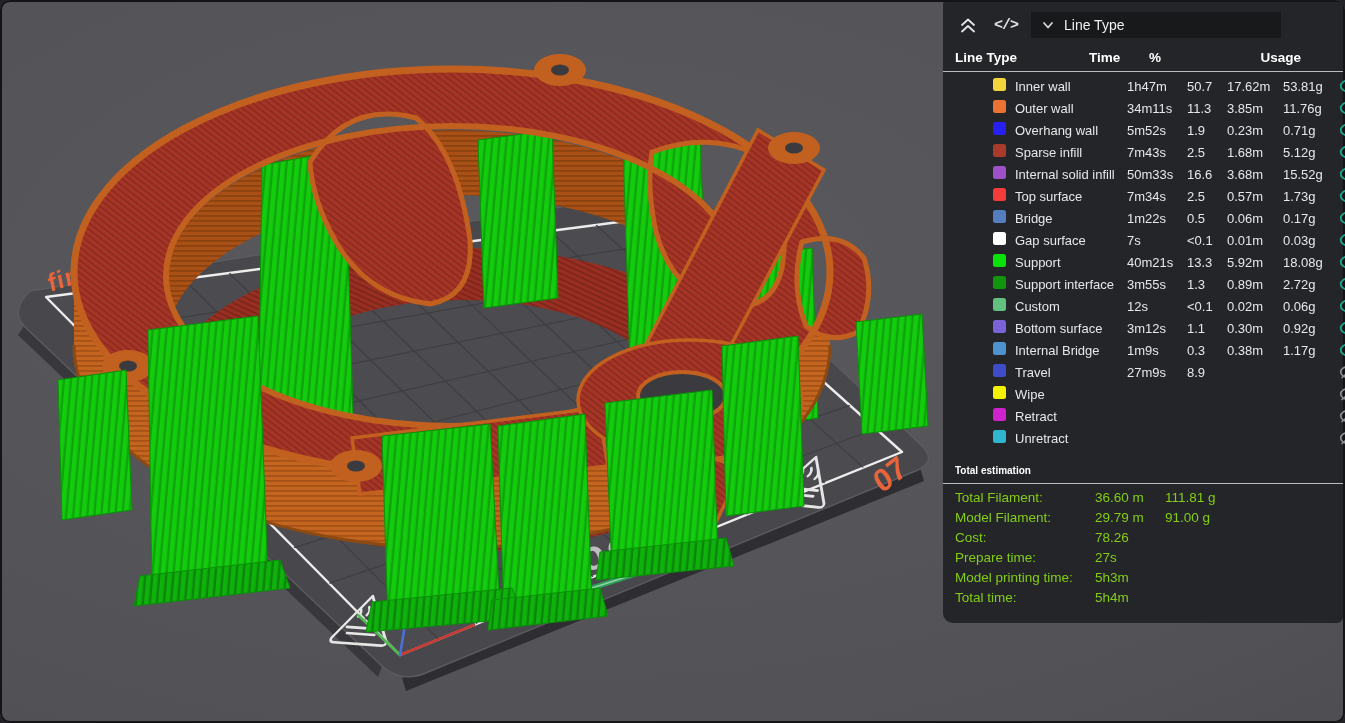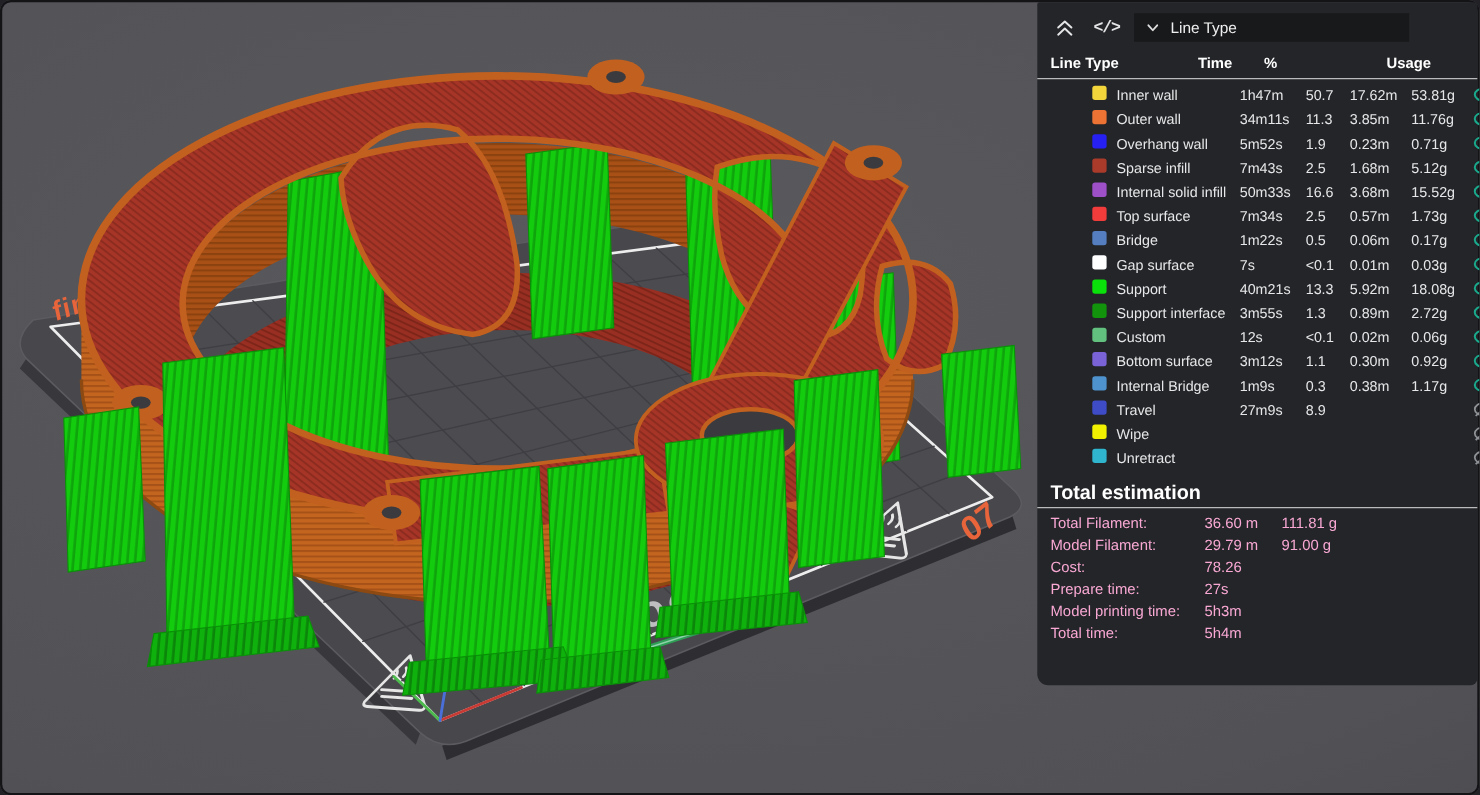--- a/index.html
+++ b/index.html
@@ -20,22 +20,22 @@
   .icon-btn{display:flex;align-items:center;justify-content:center;width:26px;height:24px;cursor:pointer;color:#E3E4E5;}
   .code-glyph{font-family:"Liberation Mono",monospace;font-size:15px;font-weight:bold;letter-spacing:-1px;}
   .view-select{display:flex;align-items:center;gap:9px;background:#18191B;height:26px;width:230px;padding:0 10px;font-size:14px;color:#EFEFEF;cursor:pointer;}
   .thead{display:grid;grid-template-columns:22px 112px 60px 40px 56px 56px 1fr;align-items:center;height:26px;font-size:13.5px;font-weight:bold;color:#FFFFFF;}
   .thead .h-line{grid-column:1 / 3;}
   .thead .h-usage{grid-column:5 / 7;text-align:right;}
   .divider{border:none;border-top:1px solid rgba(225,225,225,.8);margin:1px -12px 3px -12px;}
   .trow{display:grid;grid-template-columns:22px 112px 60px 40px 56px 56px 1fr;align-items:center;height:22px;font-size:13px;color:#E6E7E8;white-space:nowrap;margin-left:38px;}
   .sw{width:13px;height:13px;border-radius:2.5px;display:inline-block;}
   .eye{justify-self:end;display:flex;align-items:center;cursor:pointer;padding-right:1px;}
-  .totals-title{font-weight:bold;font-size:18px;color:#FFFFFF;margin-top:9px;height:24px;display:flex;align-items:center;}
-  .trow2{display:grid;grid-template-columns:140px 70px 1fr;align-items:center;height:20px;font-size:13.5px;color:#f9a8d4;white-space:nowrap;}
+  .totals-title{font-weight:bold;font-size:10px;color:#FFFFFF;margin-top:9px;height:24px;display:flex;align-items:center;}
+  .trow2{display:grid;grid-template-columns:140px 70px 1fr;align-items:center;height:20px;font-size:13.5px;color:#84cc16;white-space:nowrap;}
 </style>
 </head>
 <body>
 
 <div class="window">
 
   <svg class="viewport-svg" width="1345" height="723" viewBox="0 0 1345 723">
     <defs>
       <pattern id="pRed" width="5" height="5" patternUnits="userSpaceOnUse" patternTransform="rotate(38)">
         <rect width="5" height="5" fill="#A63527"></rect>
@@ -430,20 +430,34 @@
           <span></span>
           <span></span>
           <span class="eye">
             <svg width="19" height="14" viewBox="0 0 19 14">
               <ellipse cx="9.5" cy="7" rx="7.8" ry="5.5" fill="none" stroke="#8F9296" stroke-width="1.6"></ellipse>
               <line x1="2.5" y1="13" x2="16.5" y2="1" stroke="#8F9296" stroke-width="1.6"></line>
             </svg>
           </span>
         </div>
         <div class="trow">
+          <span><span class="sw" style="background:#CE22CE"></span></span>
+          <span>Retract</span>
+          <span></span>
+          <span></span>
+          <span></span>
+          <span></span>
+          <span class="eye">
+            <svg width="19" height="14" viewBox="0 0 19 14">
+              <ellipse cx="9.5" cy="7" rx="7.8" ry="5.5" fill="none" stroke="#8F9296" stroke-width="1.6"></ellipse>
+              <line x1="2.5" y1="13" x2="16.5" y2="1" stroke="#8F9296" stroke-width="1.6"></line>
+            </svg>
+          </span>
+        </div>
+        <div class="trow">
           <span><span class="sw" style="background:#2FB6CE"></span></span>
           <span>Unretract</span>
           <span></span>
           <span></span>
           <span></span>
           <span></span>
           <span class="eye">
             <svg width="19" height="14" viewBox="0 0 19 14">
               <ellipse cx="9.5" cy="7" rx="7.8" ry="5.5" fill="none" stroke="#8F9296" stroke-width="1.6"></ellipse>
               <line x1="2.5" y1="13" x2="16.5" y2="1" stroke="#8F9296" stroke-width="1.6"></line>

